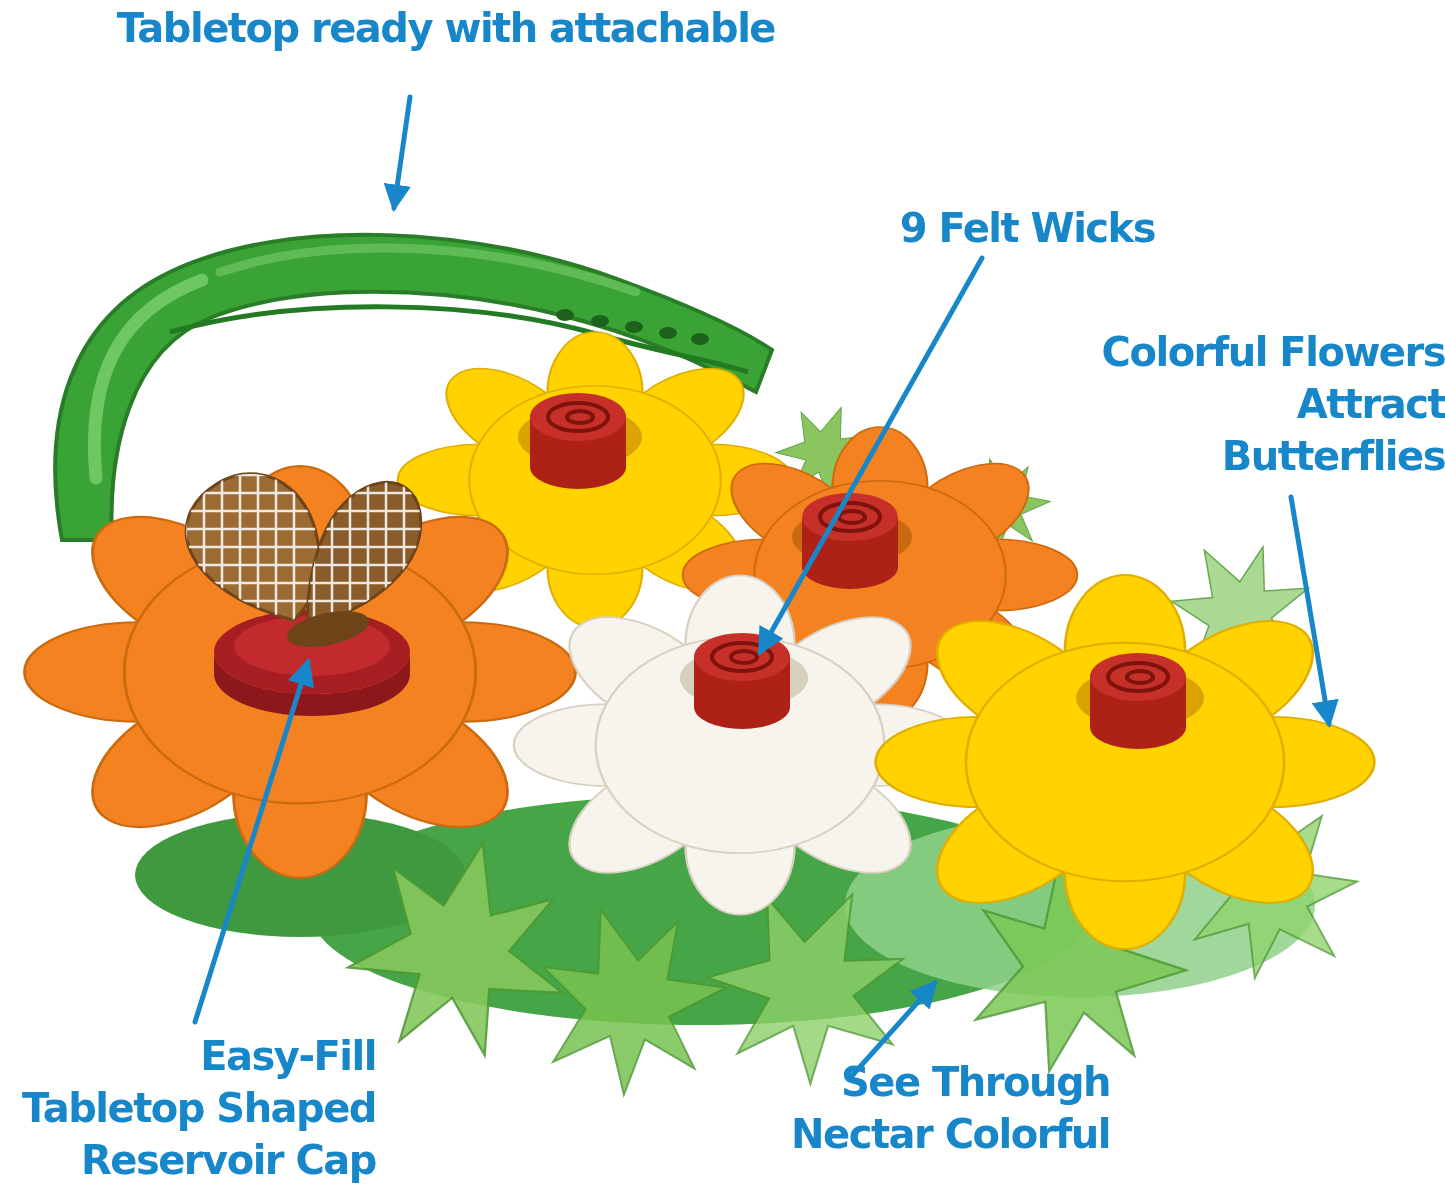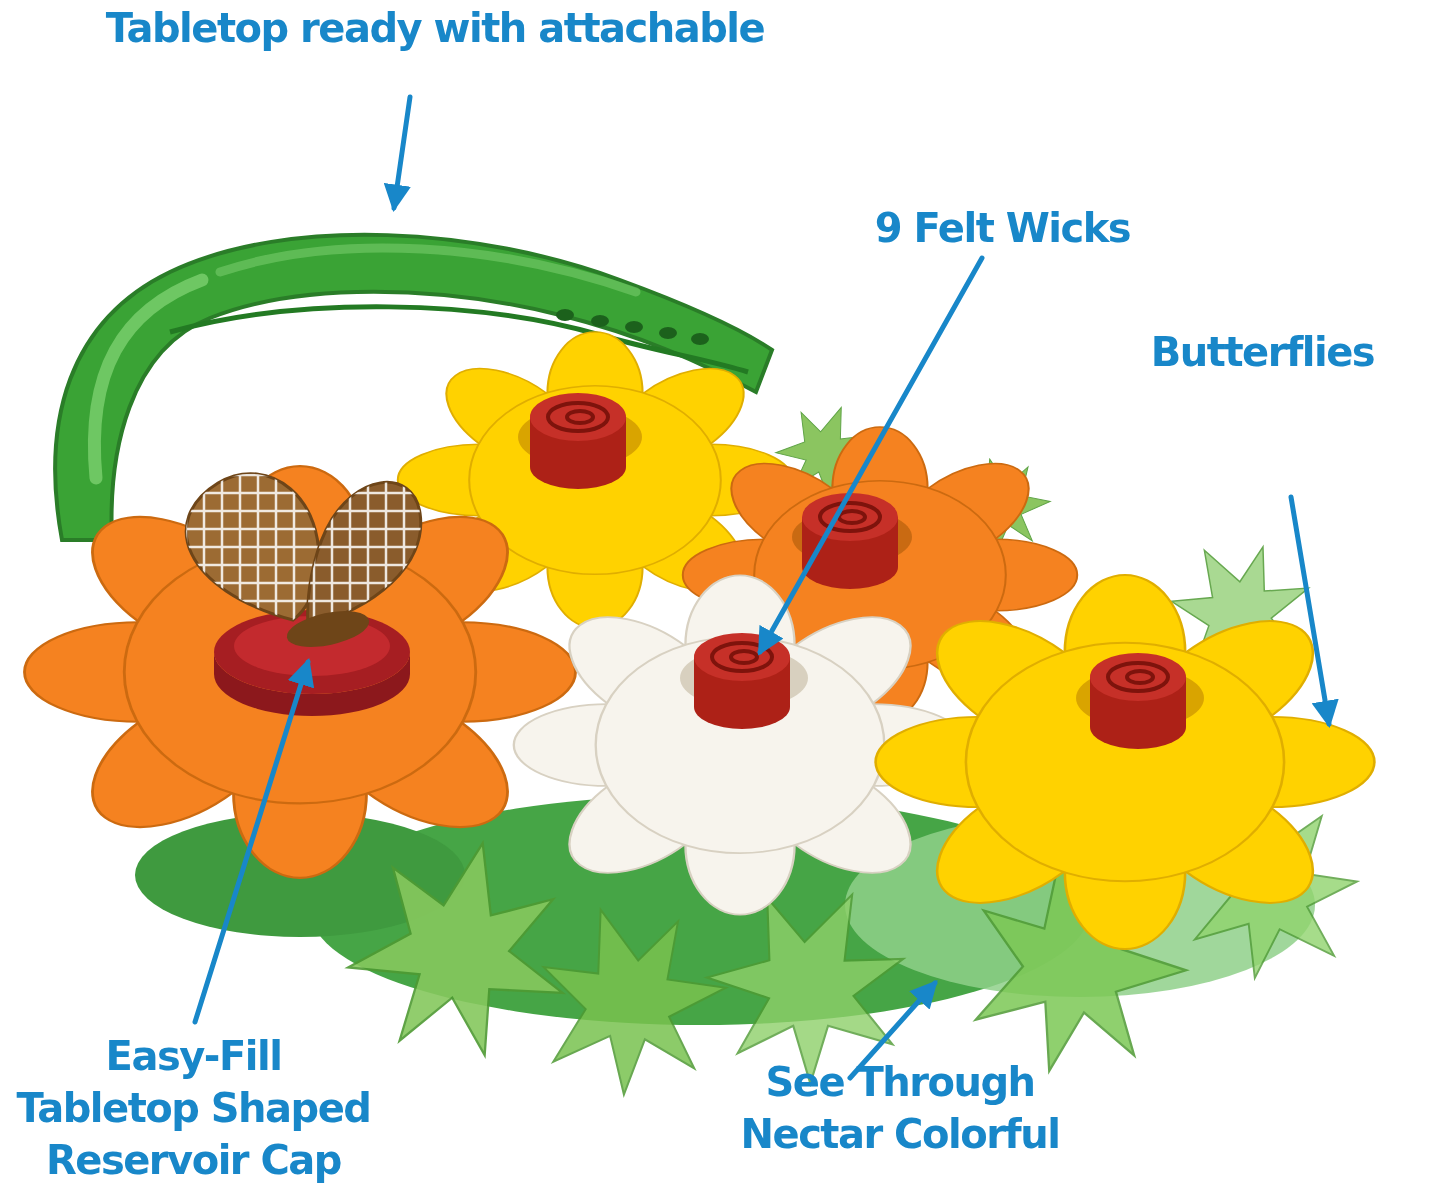--- a/index.html
+++ b/index.html
@@ -15,21 +15,21 @@
   .arrows { pointer-events:none; }
   .callout {
     position:absolute;
     color:#1887c9;
     font-weight:700;
     font-size:40px;
     letter-spacing:-1.5px;
     line-height:1.3;
     text-align:center;
   }
-  .callout .line { white-space:nowrap; }
+  .callout .line { white-space:nowrap;text-align:right; }
   #c-handle    { left:95px;   top:2px;    width:680px; }
   #c-wicks     { left:850px;  top:202px;  width:305px; }
   #c-flowers   { left:1080px; top:326px;  width:365px; }
   #c-cap       { left:11px;    top:1030px; width:365px; }
   #c-reservoir { left:690px;  top:1056px; width:420px; }
 </style>
 </head>
 <body>
 
 <div class="stage">
@@ -160,20 +160,22 @@
 
   <div class="callout" id="c-handle">
     <div class="line">Tabletop ready with attachable</div>
   </div>
 
   <div class="callout" id="c-wicks">
     <div class="line">9 Felt Wicks</div>
   </div>
 
   <div class="callout" id="c-flowers">
+    <div class="line">Colorful Flowers</div>
+    <div class="line">Attract</div>
     <div class="line">Butterflies</div>
   </div>
 
   <div class="callout" id="c-cap">
     <div class="line">Easy-Fill</div>
     <div class="line">Tabletop Shaped</div>
     <div class="line">Reservoir Cap</div>
   </div>
 
   <div class="callout" id="c-reservoir">

